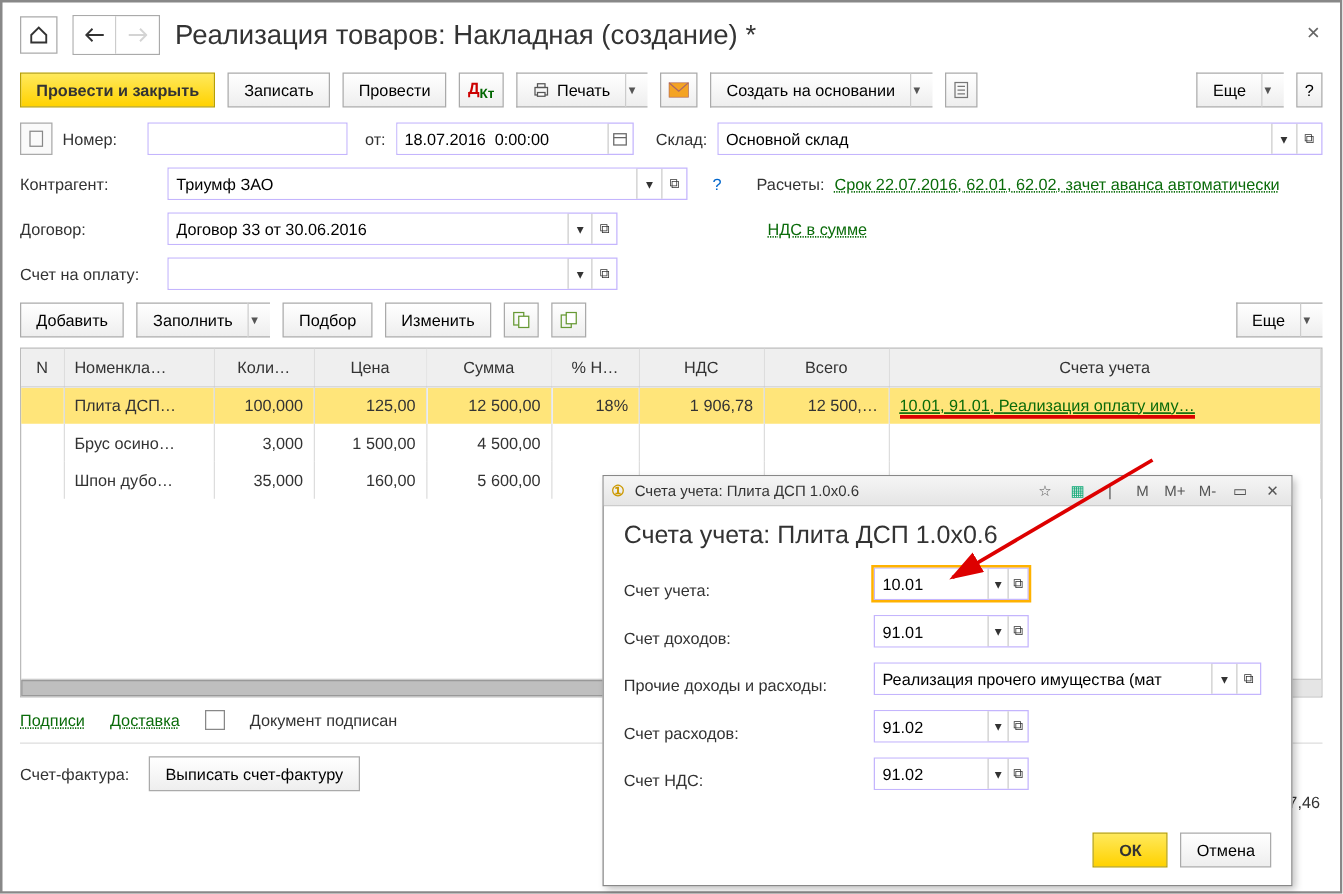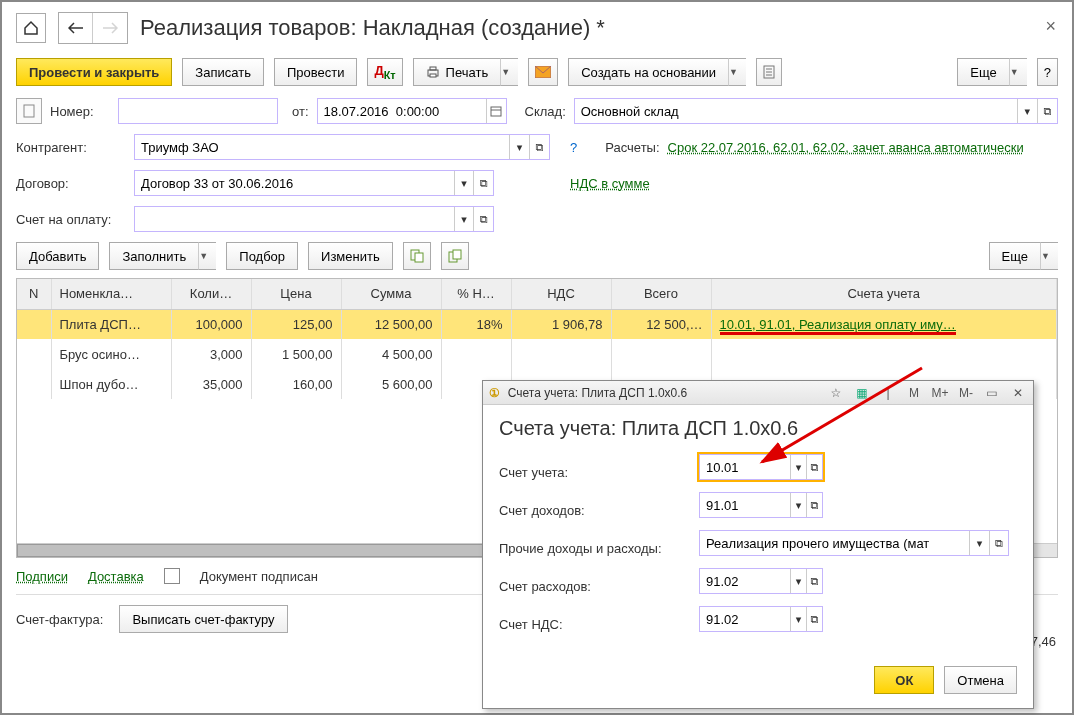--- a/index.html
+++ b/index.html
@@ -188,21 +188,21 @@
     <span class="link">Срок 22.07.2016, 62.01, 62.02, зачет аванса автоматически</span>
   </div>
 
   <div class="form-row">
     <span class="lbl">Договор:</span>
     <div class="field" style="width:360px">
       <input value="Договор 33 от 30.06.2016" style="">
       <span class="arrow-seg">▾</span>
       <span class="open-seg">⧉</span>
     </div>
-    <span style="margin-left:68px" class="link">НДС в сумме</span>
+    <span style="margin-left:112px" class="link">НДС в сумме</span>
   </div>
 
   <div class="form-row">
     <span class="lbl">Счет на оплату:</span>
     <div class="field" style="width:360px">
       <input value="" style="">
       <span class="arrow-seg">▾</span>
       <span class="open-seg">⧉</span>
     </div>
   </div>

